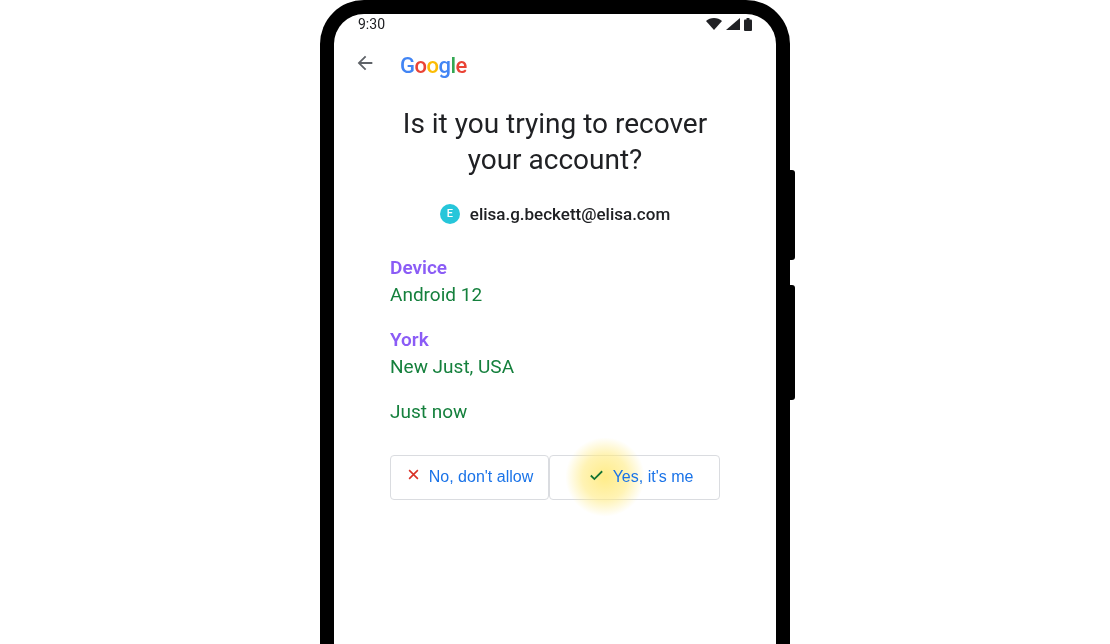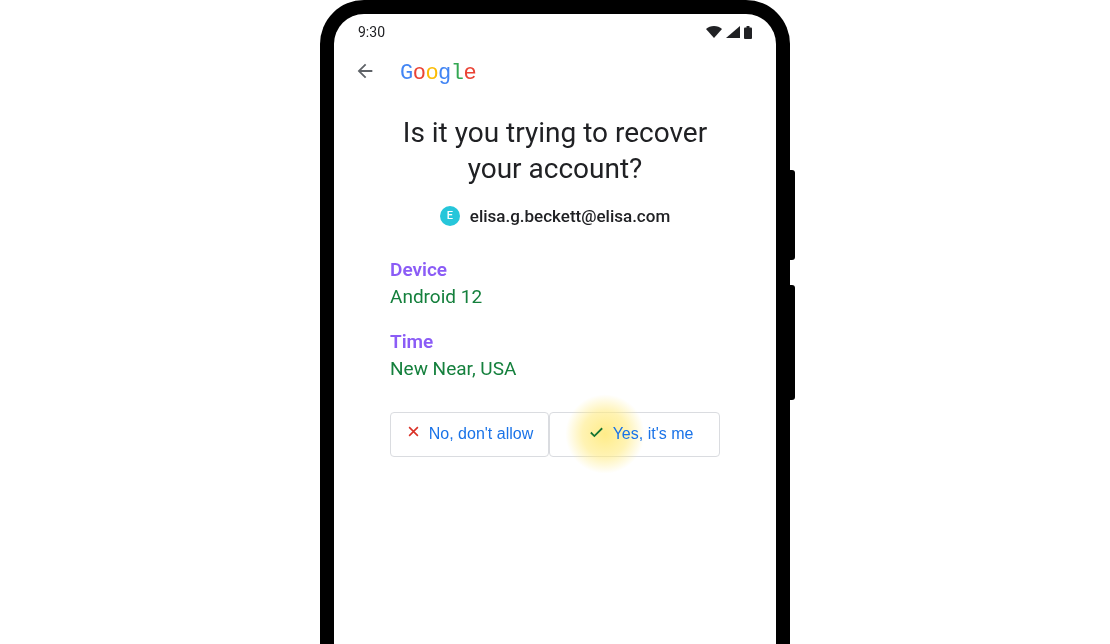--- a/index.html
+++ b/index.html
@@ -50,41 +50,40 @@
       width: 100%;
       height: 100%;
       border-radius: 30px 30px 0 0;
       overflow: hidden;
       position: relative;
     }
     .status-bar {
       display: flex;
       justify-content: space-between;
       align-items: center;
-      padding: 10px 24px 8px 24px;
+      padding: 2px 24px 8px 24px;
       font-size: 14px;
       color: #202124;
     }
     .status-time {
       font-weight: 400;
     }
     .status-icons {
       display: flex;
       gap: 4px;
       align-items: center;
     }
     .status-icons svg {
       display: block;
     }
     .header {
       display: flex;
       align-items: center;
       padding: 12px 20px;
       gap: 24px;
-      font-family: Liberation Mono, monospace;
     }
     .back-arrow {
       color: #5f6368;
       cursor: pointer;
     }
     .google-logo {
       font-size: 22px;
       font-weight: 500;
       letter-spacing: -0.5px;
     }
@@ -94,21 +93,21 @@
     .g-green { color: #34A853; }
     .content {
       padding: 16px 40px 0 40px;
     }
     .title {
       font-size: 28px;
       font-weight: 400;
       color: #202124;
       text-align: center;
       line-height: 1.3;
-      margin-bottom: 18px;
+      margin-bottom: 25px;
       padding: 0 8px;
     }
     .email-row {
       display: flex;
       align-items: center;
       justify-content: center;
       gap: 10px;
       margin-bottom: 32px;
     }
     .avatar {
@@ -243,24 +242,25 @@
         <div class="avatar">E</div>
         <span class="email-text">elisa.g.beckett@elisa.com</span>
       </div>
 
       <div class="info-section">
         <div class="info-block">
           <div class="info-label">Device</div>
           <div class="info-value">Android 12</div>
         </div>
         <div class="info-block">
-          <div class="info-label">Time</div>
-          <div class="info-value">New Near, USA</div>
+          <div class="info-label">York</div>
+          <div class="info-value">New Just, USA</div>
         </div>
         <div class="info-block">
+          <div class="info-value">Just now</div>
         </div>
       </div>
 
       <div class="button-row">
         <button class="btn btn-no">
           <span class="x-icon">
             <svg width="15" height="15" viewBox="0 0 24 24" stroke="#d93025" stroke-width="2.5" fill="none">
                 <path d="M5 5 L19 19 M19 5 L5 19"></path>
               </svg>
           </span>

